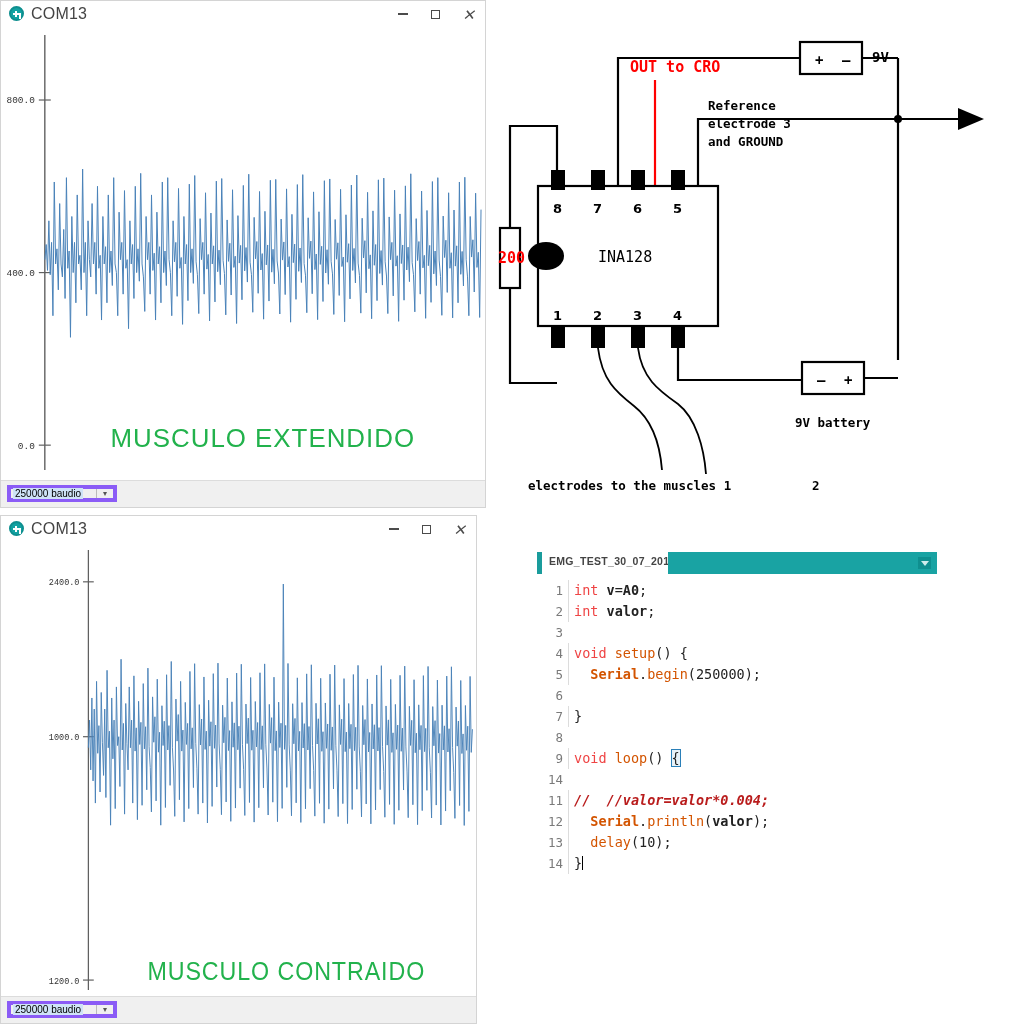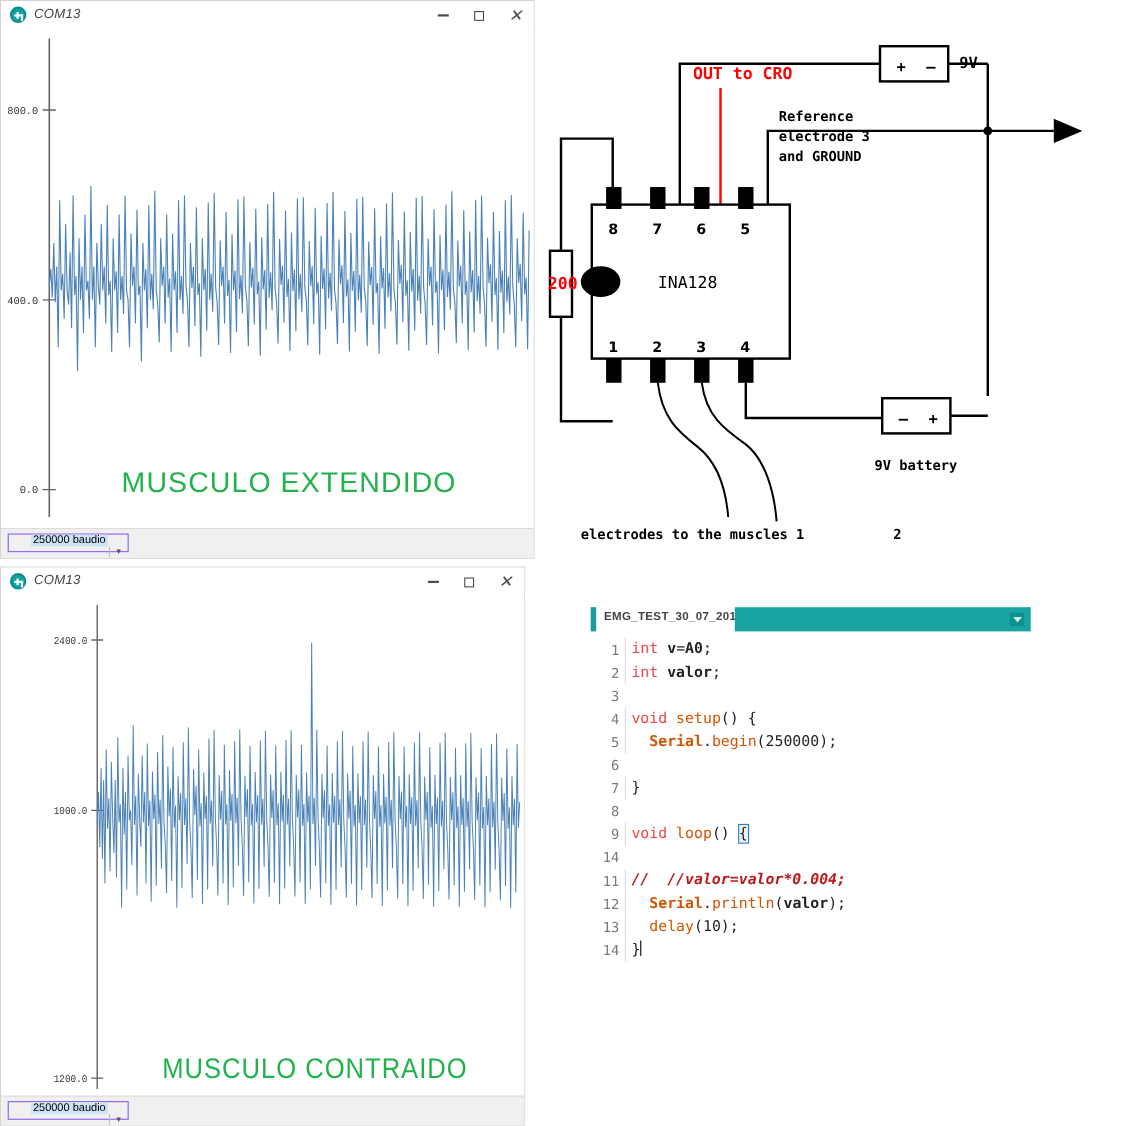--- a/index.html
+++ b/index.html
@@ -14,42 +14,42 @@
   #plot-window-1{top:0;width:486px;height:508px;}
   #plot-window-2{top:515px;width:477px;height:509px;}
 
   .titlebar{height:26px;position:relative;background:#ffffff;border-bottom:1px solid #eeeeee;}
   .tb-logo{position:absolute;left:8px;top:5px;width:15px;height:15px;border-radius:50%;
     background:#13a2a2;border:2px solid #0e8f8f;box-sizing:border-box;}
   .tb-logo:before,.tb-logo:after{content:"";position:absolute;background:#ffffff;}
   .tb-logo:before{left:2px;top:5.2px;width:7.5px;height:1.4px;}
   .tb-logo:after{left:4.2px;top:3px;width:1.4px;height:5.8px;}
   .tb-logo2{position:absolute;right:1.5px;top:5.2px;width:1.4px;height:5.8px;background:#fff;}
-  .tb-title{position:absolute;left:30px;top:4px;font-size:12px;color:#444;letter-spacing:.2px;font-style:italic;}
+  .tb-title{position:absolute;left:30px;top:4px;font-size:16px;color:#444;letter-spacing:.2px;}
   .tb-btns{position:absolute;right:0;top:0;height:26px;display:flex;}
   .tb-btn{width:33px;height:26px;display:flex;align-items:center;justify-content:center;
     font-size:13px;color:#4b4b4b;cursor:default;}
   .tb-btn .gmin{display:block;width:10px;height:1.4px;background:#4b4b4b;}
   .tb-btn .gmax{display:block;width:9px;height:9px;border:1.3px solid #4b4b4b;box-sizing:border-box;}
   .tb-btn .gcls{display:block;font-size:15px;line-height:15px;color:#4b4b4b;font-family:"Liberation Sans",sans-serif;}
 
   .plotarea{position:absolute;left:0;right:0;background:#fff;}
   #plot-window-1 .plotarea{top:26px;bottom:26px;}
   #plot-window-2 .plotarea{top:26px;bottom:26px;padding-left:48px;}
   .plotarea svg{display:block;width:100%;height:100%;}
 
   .ytick{font-family:"Liberation Mono", monospace;font-size:9.5px;fill:#333;}
   .axis-line{stroke:#606060;stroke-width:1.4;}
   .tickmark{stroke:#606060;stroke-width:1.2;}
   .wave{fill:none;stroke:#4a82b8;stroke-width:1;}
   .muscle-label{font-family:"Liberation Sans",sans-serif;font-size:26px;fill:#22b24c;letter-spacing:1px;}
 
   .baudbar{position:absolute;left:0;right:0;bottom:0;height:26px;background:#f0f0f0;border-top:1px solid #dcdcdc;}
   .baudsel{position:absolute;left:6px;top:4px;height:17px;min-width:110px;background:#f0f0f0;
-    border:1px solid #8b5cf6;box-sizing:border-box;display:flex;align-items:center;flex-direction:column;}
+    border:4px solid #8b5cf6;box-sizing:border-box;display:flex;align-items:center;}
   .baudsel .val{font-size:10px;color:#000;background:#cfe3f7;padding:0 2px;margin-left:2px;white-space:nowrap;}
   .baudsel .arrow{margin-left:auto;width:16px;text-align:center;font-size:8px;color:#555;border-left:1px solid #bbb;}
 
   
   #circuit-diagram{position:absolute;left:490px;top:0;width:534px;height:510px;}
   #circuit-diagram svg{display:block;}
   .cw{stroke:#000;stroke-width:2.2;fill:none;}
   .cthin{stroke:#000;stroke-width:1.8;fill:none;}
   .cbox{stroke:#000;stroke-width:2.2;fill:#fff;}
   .cpin{fill:#000;}

